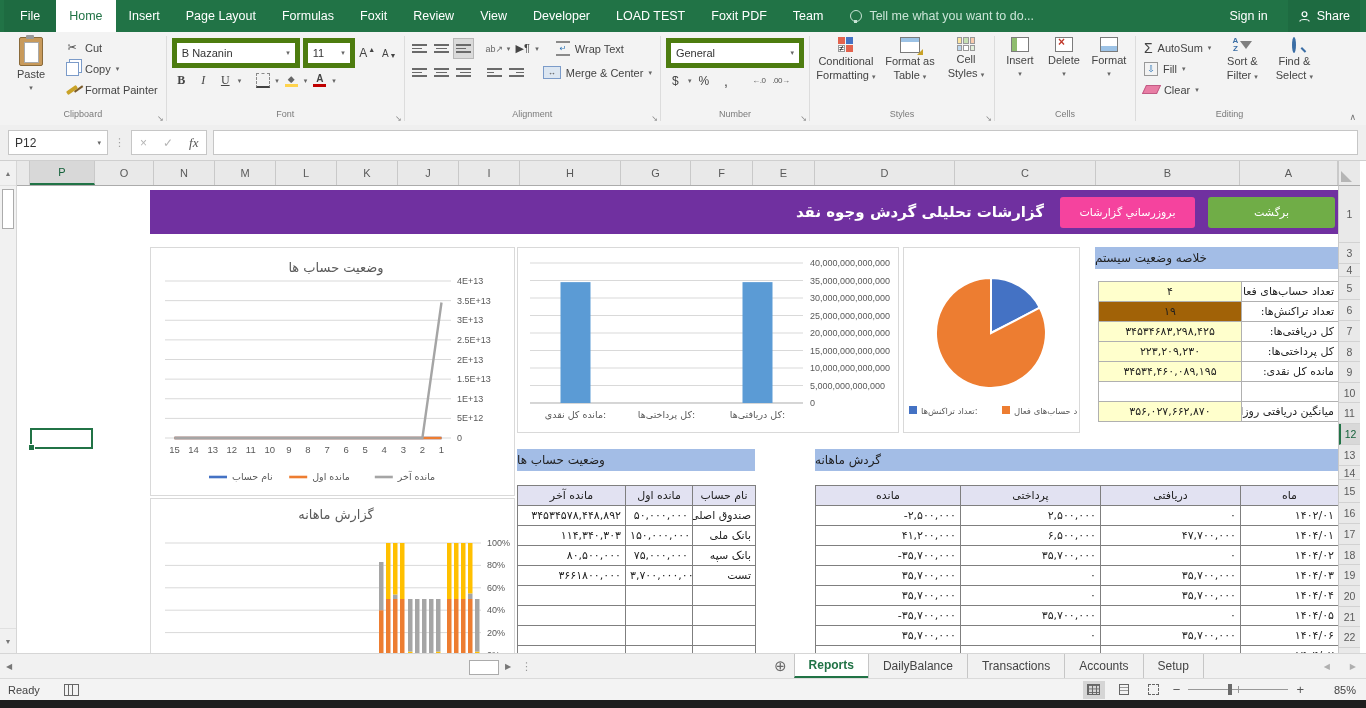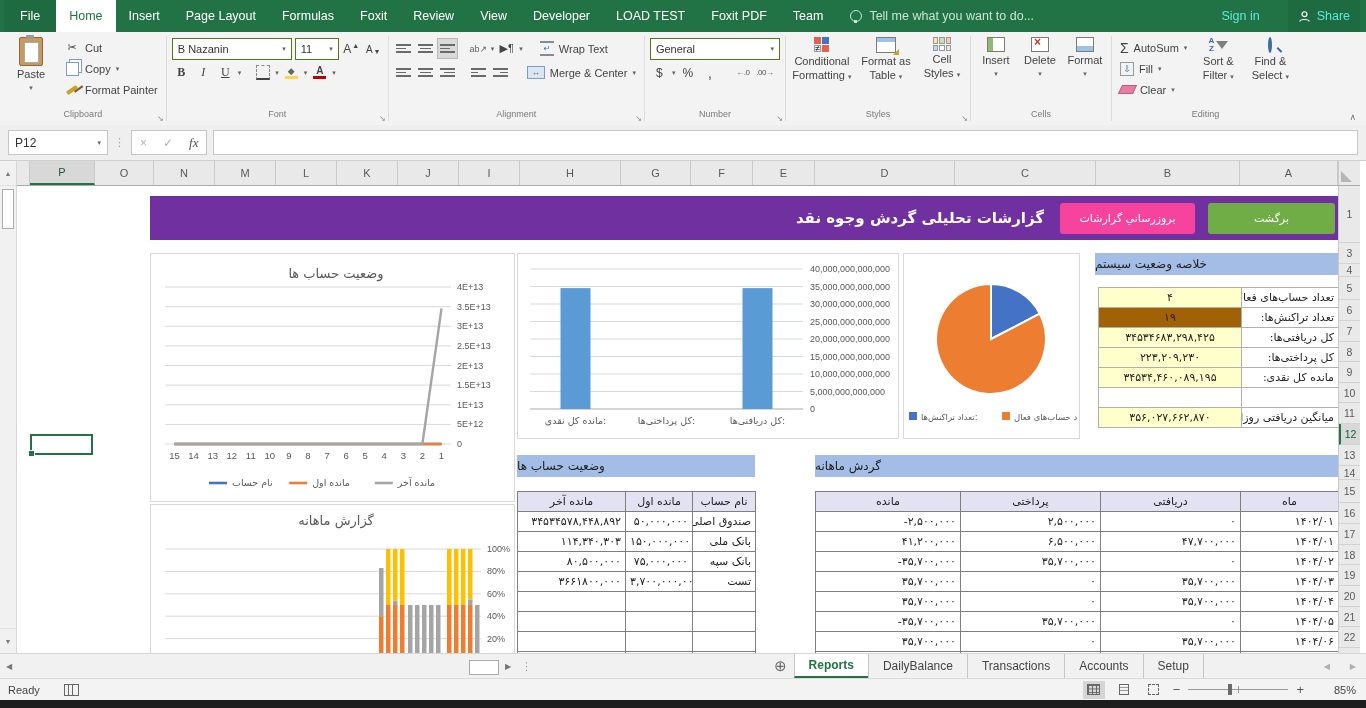--- a/index.html
+++ b/index.html
@@ -9,21 +9,21 @@
 
   
   .titlebar{position:absolute;left:0;top:0;width:1366px;height:32px;background:#217346;display:flex;align-items:stretch;}
   .rtabs{display:flex;align-items:stretch;padding-left:4px;}
   .ttab{color:#fff;font-size:12.5px;display:flex;align-items:center;padding:0 13px;cursor:default;}
   .ttab.file{padding:0 16px;background:#1E6B41;}
   .ttab.active{background:#fff;color:#217346;}
   .tellme{display:flex;align-items:center;gap:7px;color:#C9E4D6;font-size:12.5px;margin-left:14px;}
   .bulb{width:10px;height:10px;border:1.4px solid #C9E4D6;border-radius:50%;position:relative;}
   .bulb:after{content:"";position:absolute;left:3px;top:9px;width:3px;height:3px;background:#C9E4D6;}
-  .tbright{position:absolute;right:6px;top:0;height:32px;display:flex;align-items:center;gap:28px;color:#5eead4;font-size:12.5px;}
+  .tbright{position:absolute;right:6px;top:0;height:32px;display:flex;align-items:center;gap:20px;color:#ffffff;font-size:12.5px;}
   .shareb{display:flex;align-items:center;gap:6px;padding:0 10px;height:32px;background:#1E6B41;}
 
   
   .ribbon{position:absolute;left:0;top:32px;width:1366px;height:93px;background:#F3F3F3;border-bottom:1px solid #D0CFCE;display:flex;}
   .rgroup{display:flex;flex-direction:column;height:93px;}
   .rbody{flex:1;display:flex;align-items:flex-start;padding:3px 5px 0 5px;gap:4px;}
   .rlabel{height:16px;text-align:center;font-size:9px;color:#7A7A7A;position:relative;padding:0 12px;}
   .launcher{position:absolute;right:2px;bottom:2px;font-size:8px;color:#888;}
   .rsep{width:1px;background:#DCDCDC;margin:4px 0;}
   .bigbtn{width:52px;display:flex;flex-direction:column;align-items:center;font-size:11px;color:#444;padding-top:2px;gap:2px;text-align:center;line-height:12px;}
@@ -31,21 +31,21 @@
   .smallbtn{display:flex;align-items:center;gap:5px;height:21px;font-size:11px;color:#444;padding:0 3px;white-space:nowrap;}
   .dd{font-size:7px;color:#666;}
   .sic{width:16px;display:inline-flex;justify-content:center;}
   .copyic{width:11px;height:12px;border:1px solid #7B9BC9;background:#fff;box-shadow:3px -3px 0 -1px #fff,3px -3px 0 0 #7B9BC9;}
   .brushic{width:12px;height:4px;background:#C9A227;transform:rotate(-35deg);border-radius:1px;box-shadow:6px 3px 0 -1px #7B5B2B;}
   .clipboard-icon{width:22px;height:27px;background:#C89A5B;border:1px solid #8A6A3A;border-radius:2px;position:relative;}
   .clipboard-icon .clip{position:absolute;left:6px;top:-3px;width:8px;height:4px;background:#9A9A9A;border-radius:1px;}
   .clipboard-icon .paper{position:absolute;left:4px;top:4px;width:13px;height:19px;background:#fff;border:1px solid #AAA;}
   .fontcol{display:flex;flex-direction:column;gap:3px;padding-top:3px;}
   .fontrow{display:flex;gap:3px;align-items:center;}
-  .combo{background:#fff;border:1px solid #4d7c0f;height:20px;display:flex;align-items:center;font-size:11px;padding:0 5px;gap:8px;justify-content:space-between;color:#333;}
+  .combo{background:#fff;border:5px solid #4d7c0f;height:20px;display:flex;align-items:center;font-size:11px;padding:0 5px;gap:8px;justify-content:space-between;color:#333;}
   .fmtbtn{min-width:19px;height:19px;display:flex;align-items:center;justify-content:center;font-size:12px;color:#444;gap:1px;}
   .fbold{font-weight:bold;font-family:"Liberation Serif",serif;}
   .fitalic{font-style:italic;font-family:"Liberation Serif",serif;}
   .funder{text-decoration:underline;font-family:"Liberation Serif",serif;}
   .cwrap{display:flex;flex-direction:column;align-items:center;line-height:8px;}
   .cbar{width:13px;height:3px;margin-top:1px;}
   .borderic{width:12px;height:12px;border:1px dashed #8a8a8a;border-bottom:2px solid #444;}
   .al{width:15px;height:11px;display:flex;flex-direction:column;justify-content:center;gap:2px;}
   .al i{display:block;height:1.5px;background:#6a6a6a;}
   .al i:nth-child(2){width:70%;}
@@ -97,21 +97,21 @@
   .cornertri{position:absolute;left:2px;bottom:3px;width:0;height:0;border-left:11px solid #B5B5B5;border-top:11px solid transparent;}
   .rowstrip{position:absolute;left:1338px;top:186px;width:22px;height:467px;background:#E9E9E9;border-left:1px solid #C9C9C9;box-sizing:border-box;overflow:hidden;}
   .rowh{display:flex;align-items:center;justify-content:center;font-size:10.5px;color:#5A5A5A;border-bottom:1px solid #D2D2D2;box-sizing:border-box;}
   .rowh.sel{background:#D8D8D8;color:#14613A;border-left:2px solid #217346;}
   .vscroll{position:absolute;left:0;top:161px;width:17px;height:492px;background:#F1F1F1;border-right:1px solid #D6D6D6;box-sizing:border-box;}
   .vup,.vdn{height:24px;display:flex;align-items:center;justify-content:center;font-size:7px;color:#777;border-bottom:1px solid #E0E0E0;}
   .vdn{position:absolute;bottom:0;left:0;right:0;border-top:1px solid #E0E0E0;border-bottom:none;}
   .vthumb{margin:3px 2px 0 2px;height:38px;background:#fff;border:1px solid #ABABAB;}
 
   
-  .sheet{position:absolute;left:17px;top:196px;width:1321px;height:467px;background:#fff;overflow:hidden;}
+  .sheet{position:absolute;left:17px;top:190px;width:1321px;height:467px;background:#fff;overflow:hidden;}
   .banner{position:absolute;left:133px;top:0;width:1188px;height:44px;}
   .banner-title{position:absolute;left:770px;top:50%;transform:translate(-50%,-50%);color:#fff;font-size:15px;font-weight:bold;white-space:nowrap;}
   .bbtn{position:absolute;top:7px;height:31px;border-radius:3px;color:#fff;font-size:11px;display:flex;align-items:center;justify-content:center;}
   .sectionhdr{position:absolute;height:22px;color:#1F1F1F;font-size:12px;display:flex;align-items:center;justify-content:flex-end;padding-right:7px;box-sizing:border-box;}
   table.grid{border-collapse:collapse;table-layout:fixed;direction:rtl;}
   table.grid td,table.grid th{border:1px solid #7F7F7F;height:20px;font-size:11px;padding:0 4px;overflow:hidden;white-space:nowrap;box-sizing:border-box;font-weight:normal;color:#1F1F1F;}
   table.grid th{text-align:center;font-family:"DejaVu Sans",sans-serif;}
   td.num{direction:ltr;text-align:right;font-family:"DejaVu Sans",sans-serif;}
   td.ctr{direction:ltr;text-align:center;font-family:"DejaVu Sans",sans-serif;}
   td.rtl{direction:rtl;text-align:right;font-family:"DejaVu Sans",sans-serif;}

